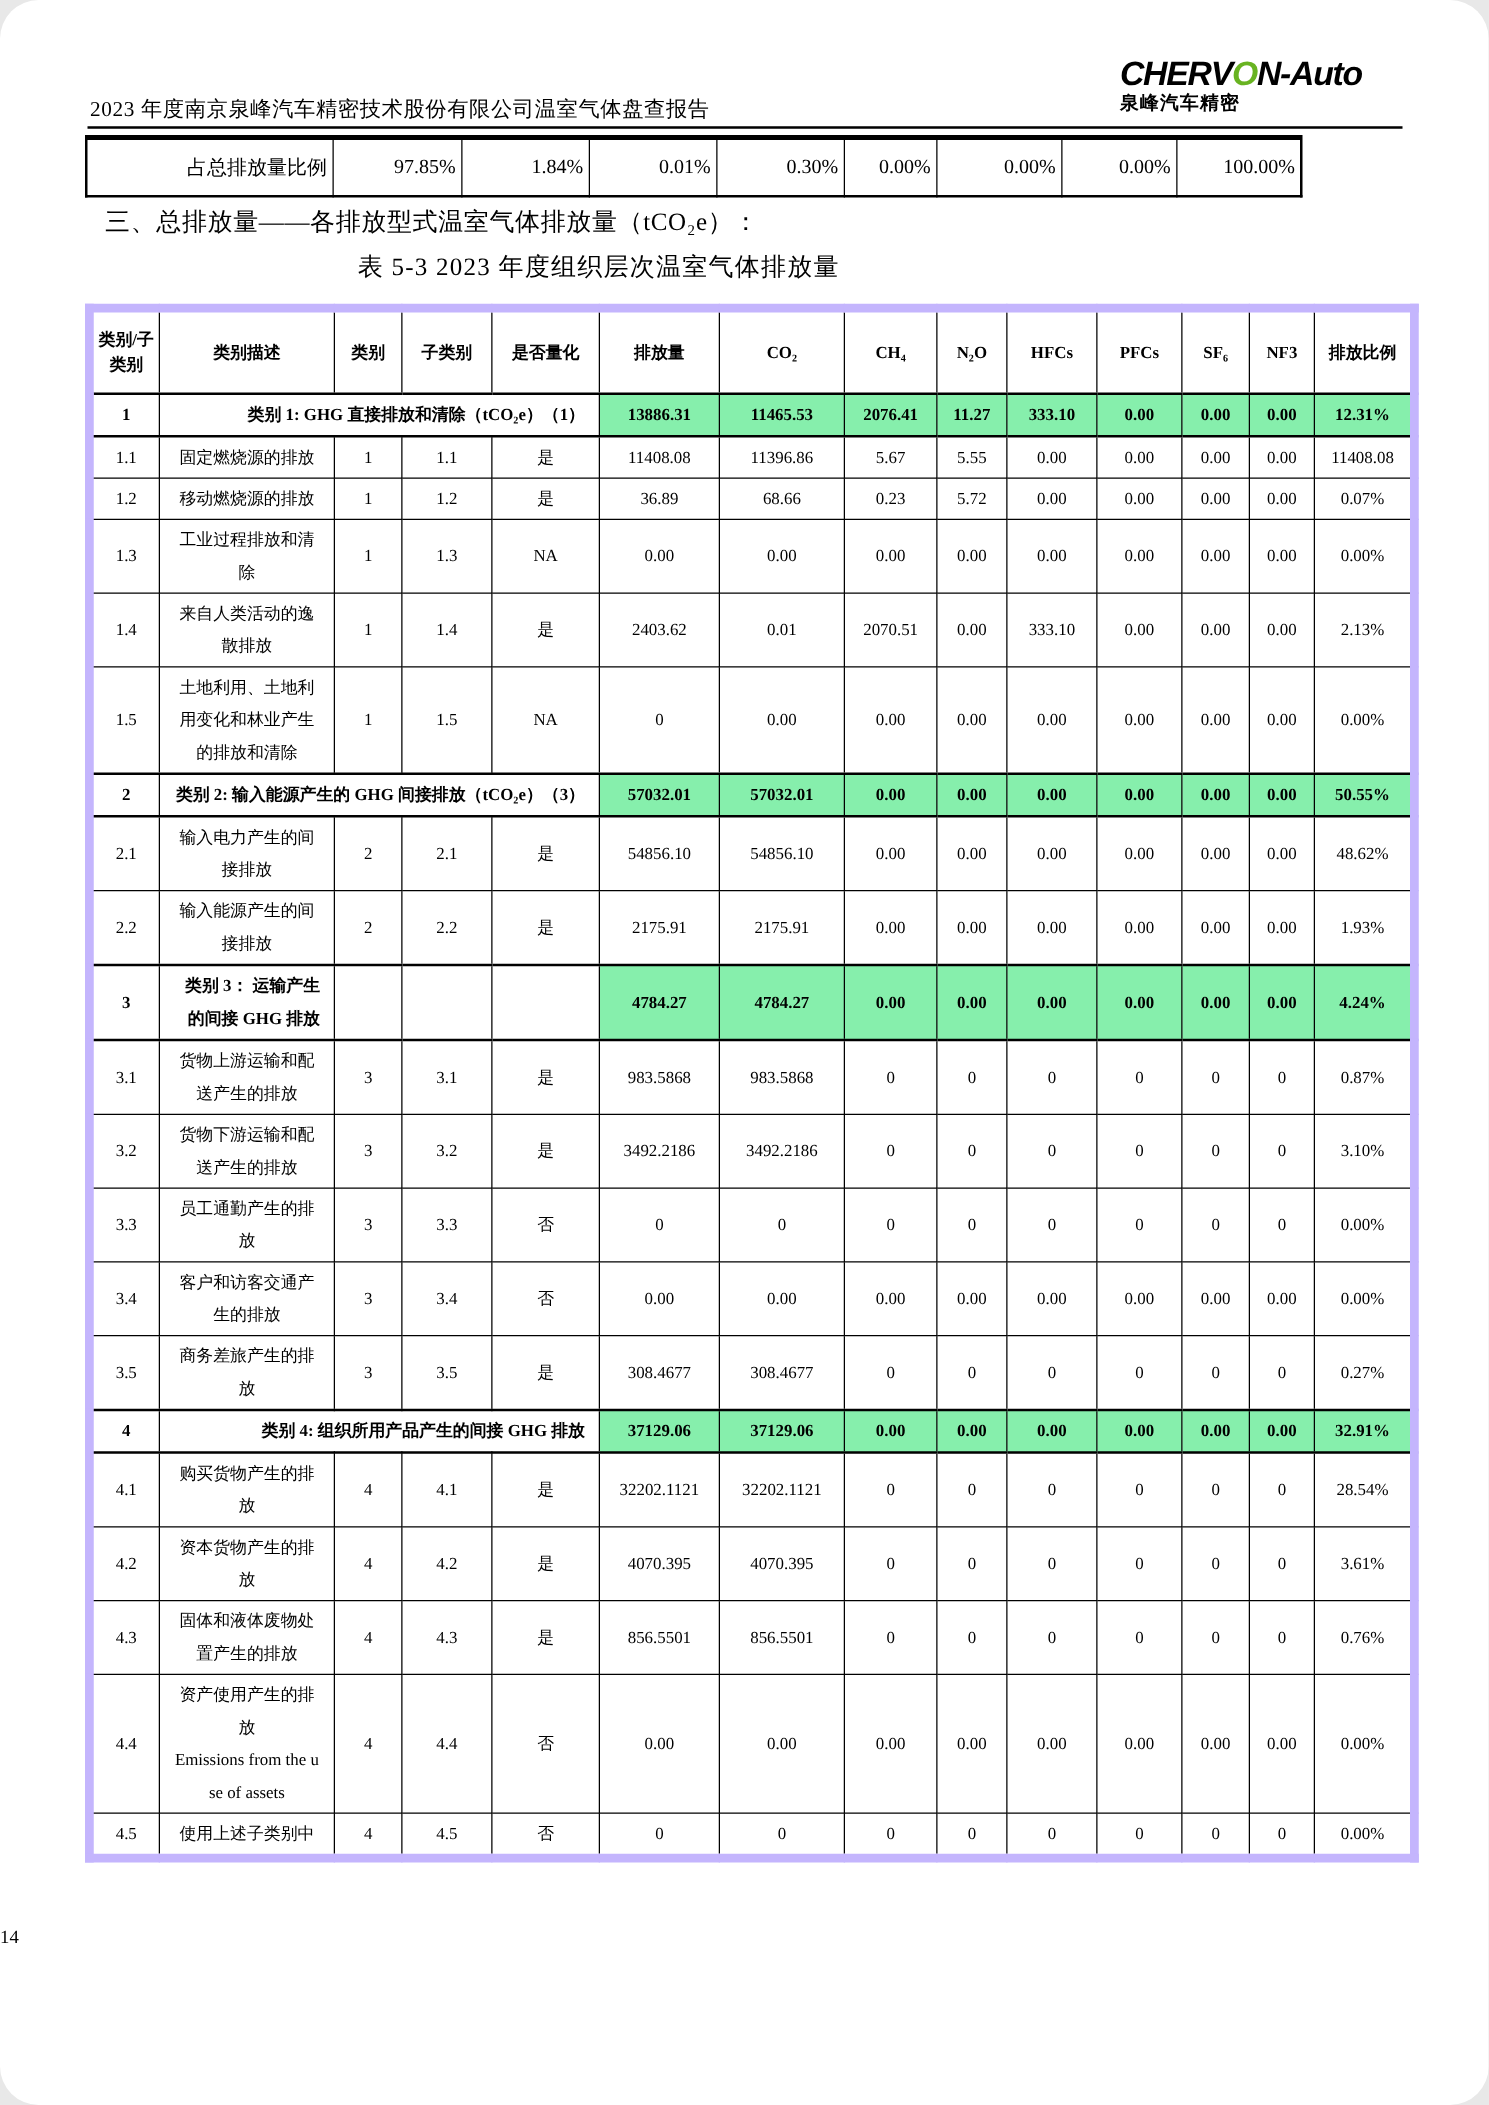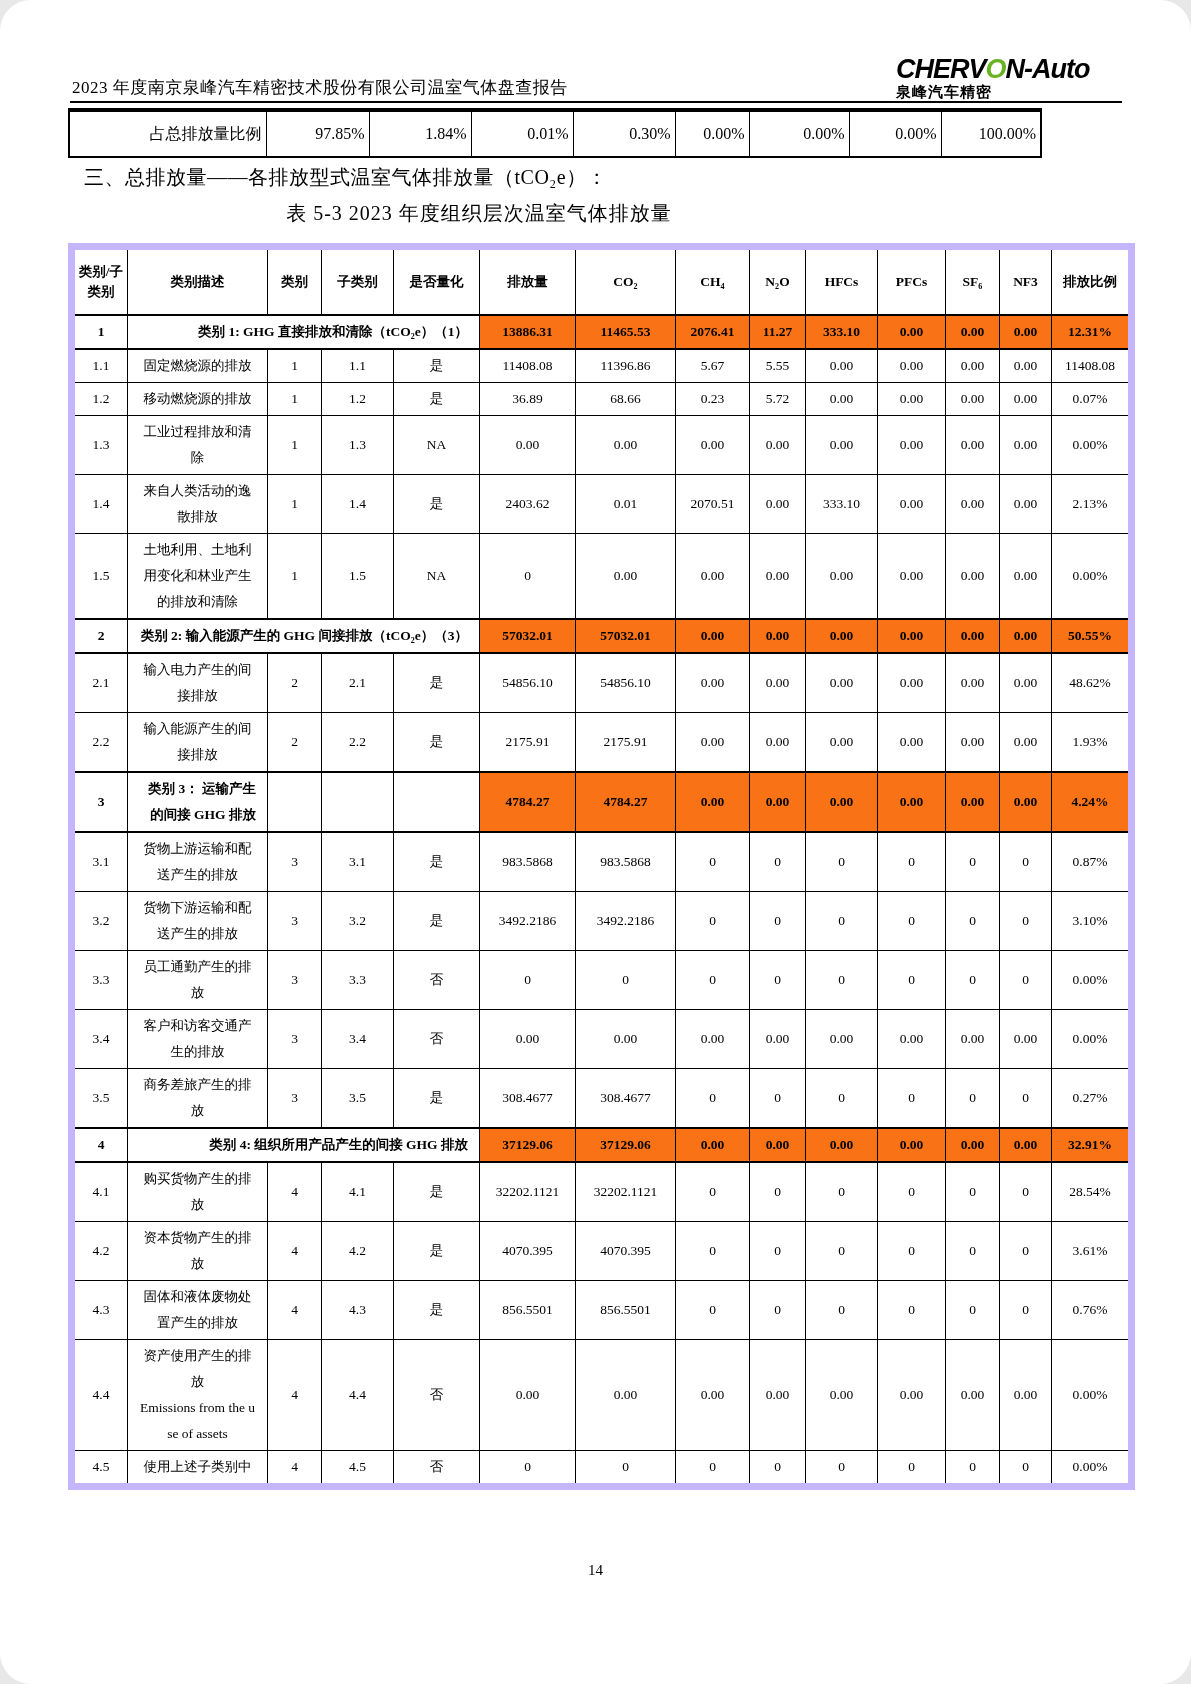--- a/index.html
+++ b/index.html
@@ -2,21 +2,21 @@
 <html><head>
 <meta charset="utf-8">
 <style>
   html,body{margin:0;padding:0;background:#e8e8e8;}
   .page{position:relative;width:1191px;height:1684px;background:#ffffff;margin:0 auto;
         font-family:"Liberation Serif","DejaVu Serif",serif;color:#000;overflow:hidden;border-radius:31px;}
 
   
   .report-title{position:absolute;left:72px;top:76px;font-size:17px;letter-spacing:.5px;}
   .header-rule{position:absolute;left:70px;top:101px;width:1052px;height:2px;background:#000;}
-  .logo{position:absolute;left:896px;top:54px;width:216px;}
+  .logo{position:absolute;left:896px;top:44px;width:216px;}
   .logo-main{font-family:"Liberation Sans","DejaVu Sans",sans-serif;font-weight:bold;font-style:italic;
              font-size:27px;letter-spacing:-1px;white-space:nowrap;}
   .logo-main .o{font-style:italic;}
   .logo-sub{font-family:"Liberation Sans","DejaVu Sans",sans-serif;font-weight:bold;font-size:15px;
             text-align:left;padding-right:10px;margin-top:-2px;letter-spacing:1px;}
 
   
   .ratio-table{position:absolute;left:68px;top:108px;border-collapse:collapse;table-layout:fixed;
                border:2px solid #000;border-top:4px solid #000;}
   .ratio-table td{border:1px solid #000;height:44px;text-align:right;font-size:16px;padding:0 4px;}
@@ -28,24 +28,24 @@
   
   .main-table{position:absolute;left:68px;top:243px;width:1060px;border-collapse:collapse;
               table-layout:fixed;border:7px solid #c4b5fd;}
   .main-table th{border:1px solid #000;border-bottom:2px solid #000;font-size:13.5px;font-weight:bold;
                  height:60px;text-align:center;padding:2px 3px;line-height:20px;}
   .main-table td{border:1px solid #000;font-size:13.5px;text-align:center;line-height:26px;
                  padding:3px 2px;word-break:break-all;}
   .main-table td.desc{padding:3px 11px;}
   .main-table td.merged{text-align:right;padding-left:8px;word-break:normal;}
   .main-table tr.cat td{font-weight:bold;border-top:2px solid #000;border-bottom:2px solid #000;}
-  .main-table td.gray{background:#f97316;}
+  .main-table td.gray{background:#86efac;}
   .main-table td.reg{font-weight:normal;}
 
-  .page-number{position:absolute;left:0;top:1542px;width:1191px;text-align:center;font-size:15px;margin-top:20px;}
+  .page-number{position:absolute;left:0;top:1542px;width:1191px;text-align:left;font-size:15px;}
 </style>
 </head>
 <body>
 
 <div class="page">
 
   <div class="report-title">2023 年度南京泉峰汽车精密技术股份有限公司温室气体盘查报告</div>
 
   <div class="logo">
     <div class="logo-main"><span>CHERV</span><span class="o" style="color: rgb(104, 179, 33);">O</span><span>N-Auto</span></div>

